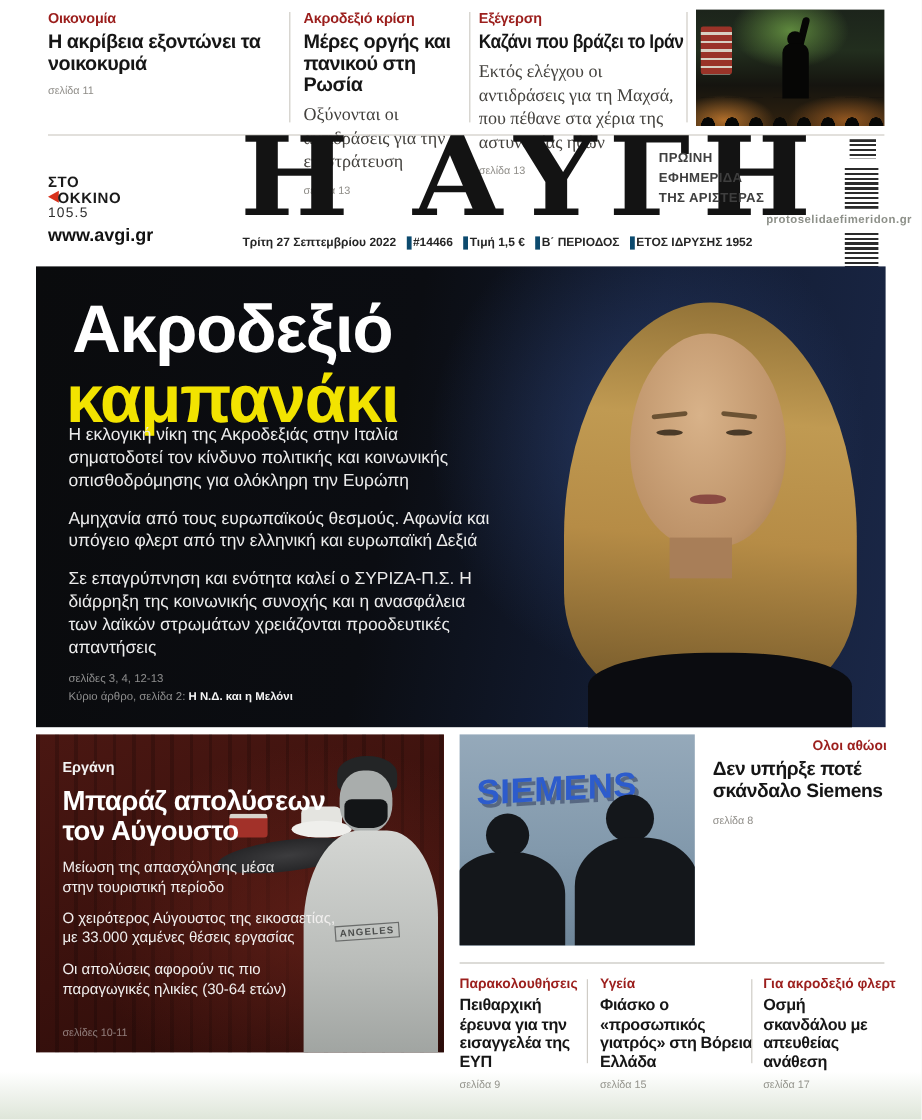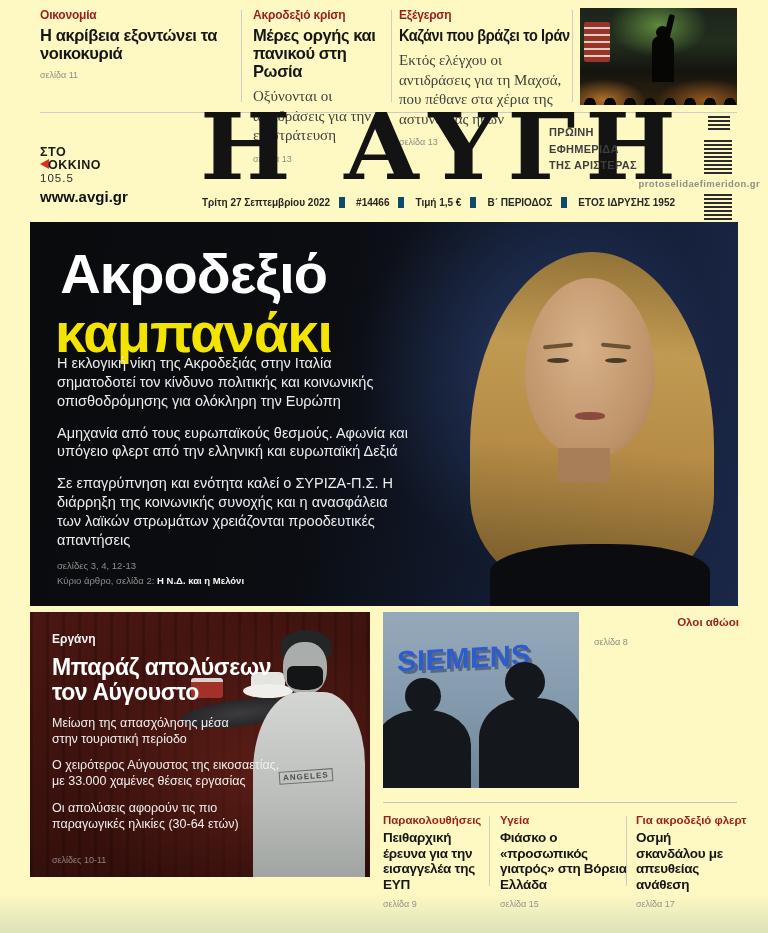--- a/index.html
+++ b/index.html
@@ -1,39 +1,39 @@
 <!DOCTYPE html>
 <html><head>
 <meta charset="utf-8">
 <style>
   * { margin:0; padding:0; box-sizing:border-box; }
   html,body { width:768px; }
   body { background:#e9ede4; font-family:"Liberation Sans", sans-serif; }
-  .page { position:relative; width:768px; height:933px; background:#fef9c3; overflow:hidden; }
+  .page { position:relative; width:768px; height:933px; background:#ffffff; overflow:hidden; }
   .abs { position:absolute; }
 
   
   .kicker { color:#9b1e1c; font-weight:bold; font-size:12px; letter-spacing:-0.2px; }
   .ts-headline { color:#161616; font-weight:bold; font-size:16.5px; line-height:1.1; letter-spacing:-0.4px; margin-top:4px; }
   .nowrap { white-space:nowrap; transform:scaleX(0.88); transform-origin:left top; }
   .ts-sub { font-family:"Liberation Serif", serif; color:#43413d; font-size:15px; line-height:1.3; margin-top:7px; }
   .pageref { color:#8f8d88; font-size:9px; margin-top:8px; }
   .vline { width:1px; background:#cfccc6; }
   .hline { height:1px; background:#cfccc6; }
 
   
   .radio { color:#1a1a1a; font-weight:bold; font-size:12.5px; line-height:1.05; letter-spacing:0.5px; }
   .radio-arrow { display:inline-block; width:0; height:0; border-top:5px solid transparent; border-bottom:5px solid transparent; border-right:9px solid #d8311b; margin-right:-1px; }
   .radio-freq { font-weight:normal; font-size:11.5px; color:#2e2e2e; letter-spacing:1px; }
   .website { font-weight:bold; font-size:15px; color:#111; }
   .mast-title { font-family:"DejaVu Serif", serif; font-weight:bold; font-size:96px; line-height:1; letter-spacing:10px; color:#131313; transform:scaleY(0.95); transform-origin:left top; white-space:nowrap; }
   .tagline { font-size:11px; color:#3e3e3e; line-height:1.5; letter-spacing:0.3px; font-weight:bold; }
   .dateline { display:flex; align-items:center; font-size:10px; font-weight:bold; color:#262626; }
   .dateline span { white-space:nowrap; }
-  .dateline span + span { border-left:6px solid #0c4a6e; margin-left:9px; padding-left:11px; }
+  .dateline span + span { border-left:4px solid #0c4a6e; margin-left:9px; padding-left:1px; }
   .barseg { background:repeating-linear-gradient(180deg,#2b2b2b 0 2px,transparent 2px 4px); }
   .bc-url { font-size:9.5px; font-weight:bold; color:#8d9089; letter-spacing:0.4px; }
 
   
   .hero { background:
       radial-gradient(ellipse 260px 280px at 72% 38%, rgba(60,90,160,0.45), rgba(0,0,0,0) 70%),
       linear-gradient(100deg,#0a0b0d 0%,#0b0d12 42%,#121b30 68%,#1a2747 100%);
   }
   .hero-h1 { font-size:56px; font-weight:bold; line-height:1.06; letter-spacing:-1px;text-align:center; }
   .hero-h1 .l1 { color:#ffffff; }
@@ -239,20 +239,21 @@
   <div class="abs siemens-photo" style="left:383px; top:612px; width:196px; height:176px;">
     <div class="siemens-word">SIEMENS</div>
     <div class="sil-head" style="left:22px; bottom:74px; width:36px; height:36px;"></div>
     <div class="sil-shoulders" style="left:-8px; bottom:0; width:96px; height:78px;"></div>
     <div class="sil-head" style="left:122px; bottom:86px; width:40px; height:40px;"></div>
     <div class="sil-shoulders" style="left:96px; bottom:0; width:104px; height:90px;"></div>
   </div>
 
   <div class="abs" style="left:594px; top:616px; width:145px;">
     <div class="si-kicker">Ολοι αθώοι</div>
+    <div class="si-headline">Δεν υπήρξε ποτέ σκάνδαλο Siemens</div>
     <div class="si-ref">σελίδα 8</div>
   </div>
 
   <div class="abs hline" style="left:383px; top:802px; width:354px; background:#c6c3bd;"></div>
 
   <div class="abs" style="left:383px; top:814px; width:102px;">
     <div class="bs-kicker">Παρακολουθήσεις</div>
     <div class="bs-headline">Πειθαρχική έρευνα για την εισαγγελέα της ΕΥΠ</div>
     <div class="bs-ref">σελίδα 9</div>
   </div>

